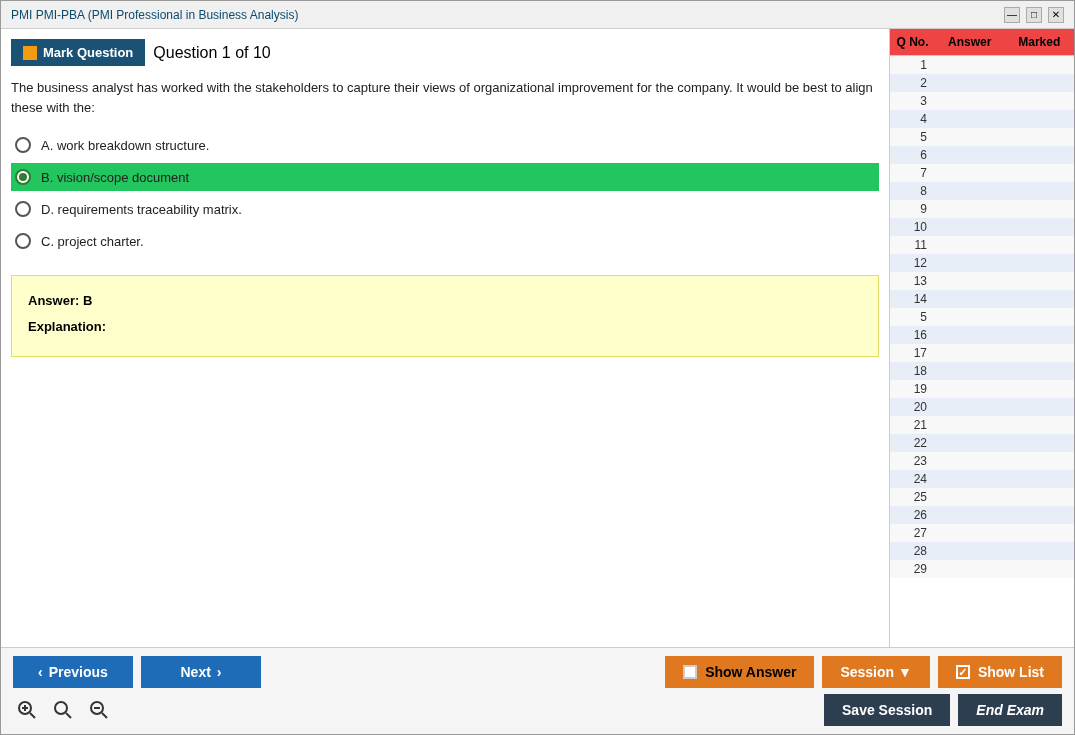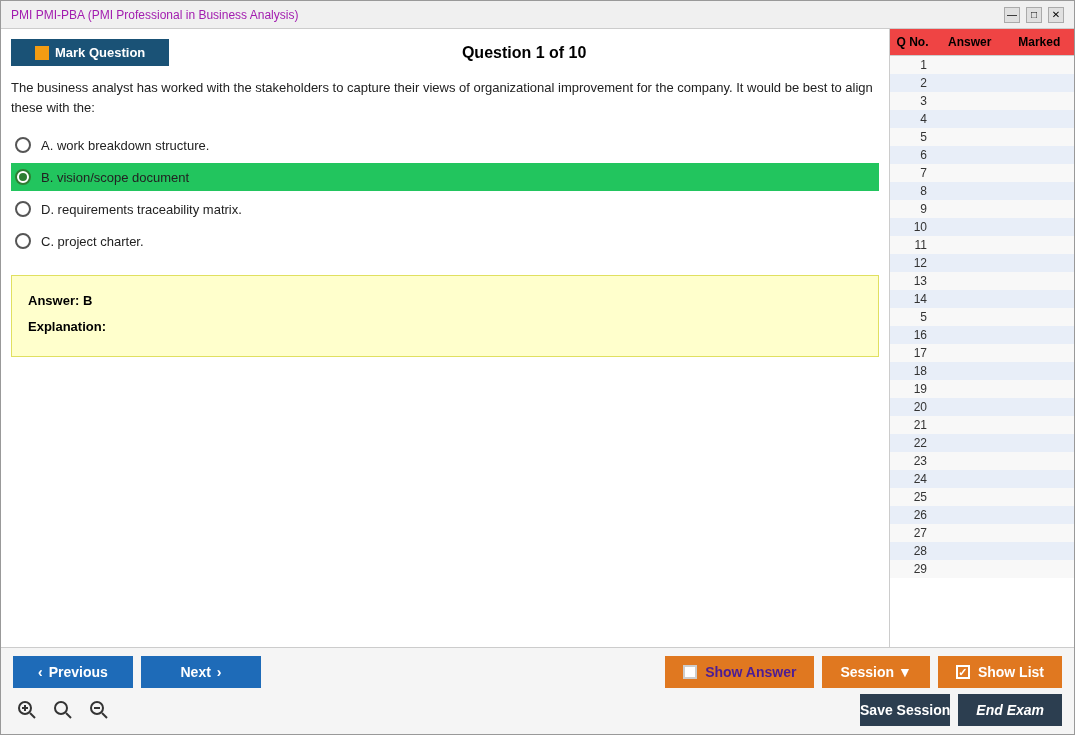--- a/index.html
+++ b/index.html
@@ -19,21 +19,21 @@
       border-bottom: 1px solid #ccc;
       padding: 5px 10px;
       display: flex;
       align-items: center;
       justify-content: space-between;
       height: 28px;
     }
 
     .title-bar-text {
       font-size: 12px;
-      color: #a21caf;
+      color: #0c4a6e;
     }
 
     .title-bar-controls {
       display: flex;
       gap: 6px;
     }
 
     .title-bar-controls span {
       width: 16px;
       height: 16px;
@@ -63,42 +63,43 @@
     .header-row {
       display: flex;
       align-items: center;
       margin-bottom: 12px;
     }
 
     .mark-question-btn {
       background: #1a5276;
       color: #fff;
       border: none;
-      padding: 6px 24px;
+      padding: 6px 12px;
       font-size: 13px;
       font-weight: bold;
       cursor: pointer;
       display: flex;
       align-items: center;
       gap: 6px;
     }
 
     .mark-question-btn .check-icon {
       width: 14px;
       height: 14px;
       background: #f39c12;
       display: inline-block;
     }
 
     .question-title {
       flex: 1;
-      text-align: center;
+      text-align: left;
       font-size: 16px;
-      font-weight: bold;
+      font-weight: normal;
       color: #000;
+      margin-left: 8px;
     }
 
     .question-text {
       font-size: 13px;
       color: #222;
       margin-bottom: 14px;
       line-height: 1.5;
     }
 
     .options-list {
@@ -248,21 +249,21 @@
       cursor: pointer;
       display: flex;
       align-items: center;
       gap: 6px;
       min-width: 120px;
       justify-content: center;
     }
 
     .btn-show-answer {
       background: #e07820;
-      color: #4c1d95;
+      color: #000000;
       border: none;
       padding: 8px 18px;
       font-size: 14px;
       font-weight: bold;
       cursor: pointer;
       display: flex;
       align-items: center;
       gap: 8px;
       margin-left: auto;
     }
@@ -320,21 +321,21 @@
       height: 28px;
       display: flex;
       align-items: center;
       justify-content: center;
     }
 
     .btn-save-session {
       background: #2c3e50;
       color: #fff;
       border: none;
-      padding: 8px 0;
+      padding: 8px 18px;
       font-size: 14px;
       font-weight: bold;
       cursor: pointer;
       margin-left: auto;
     }
 
     .btn-end-exam {
       background: #2c3e50;
       color: #fff;
       border: none;

